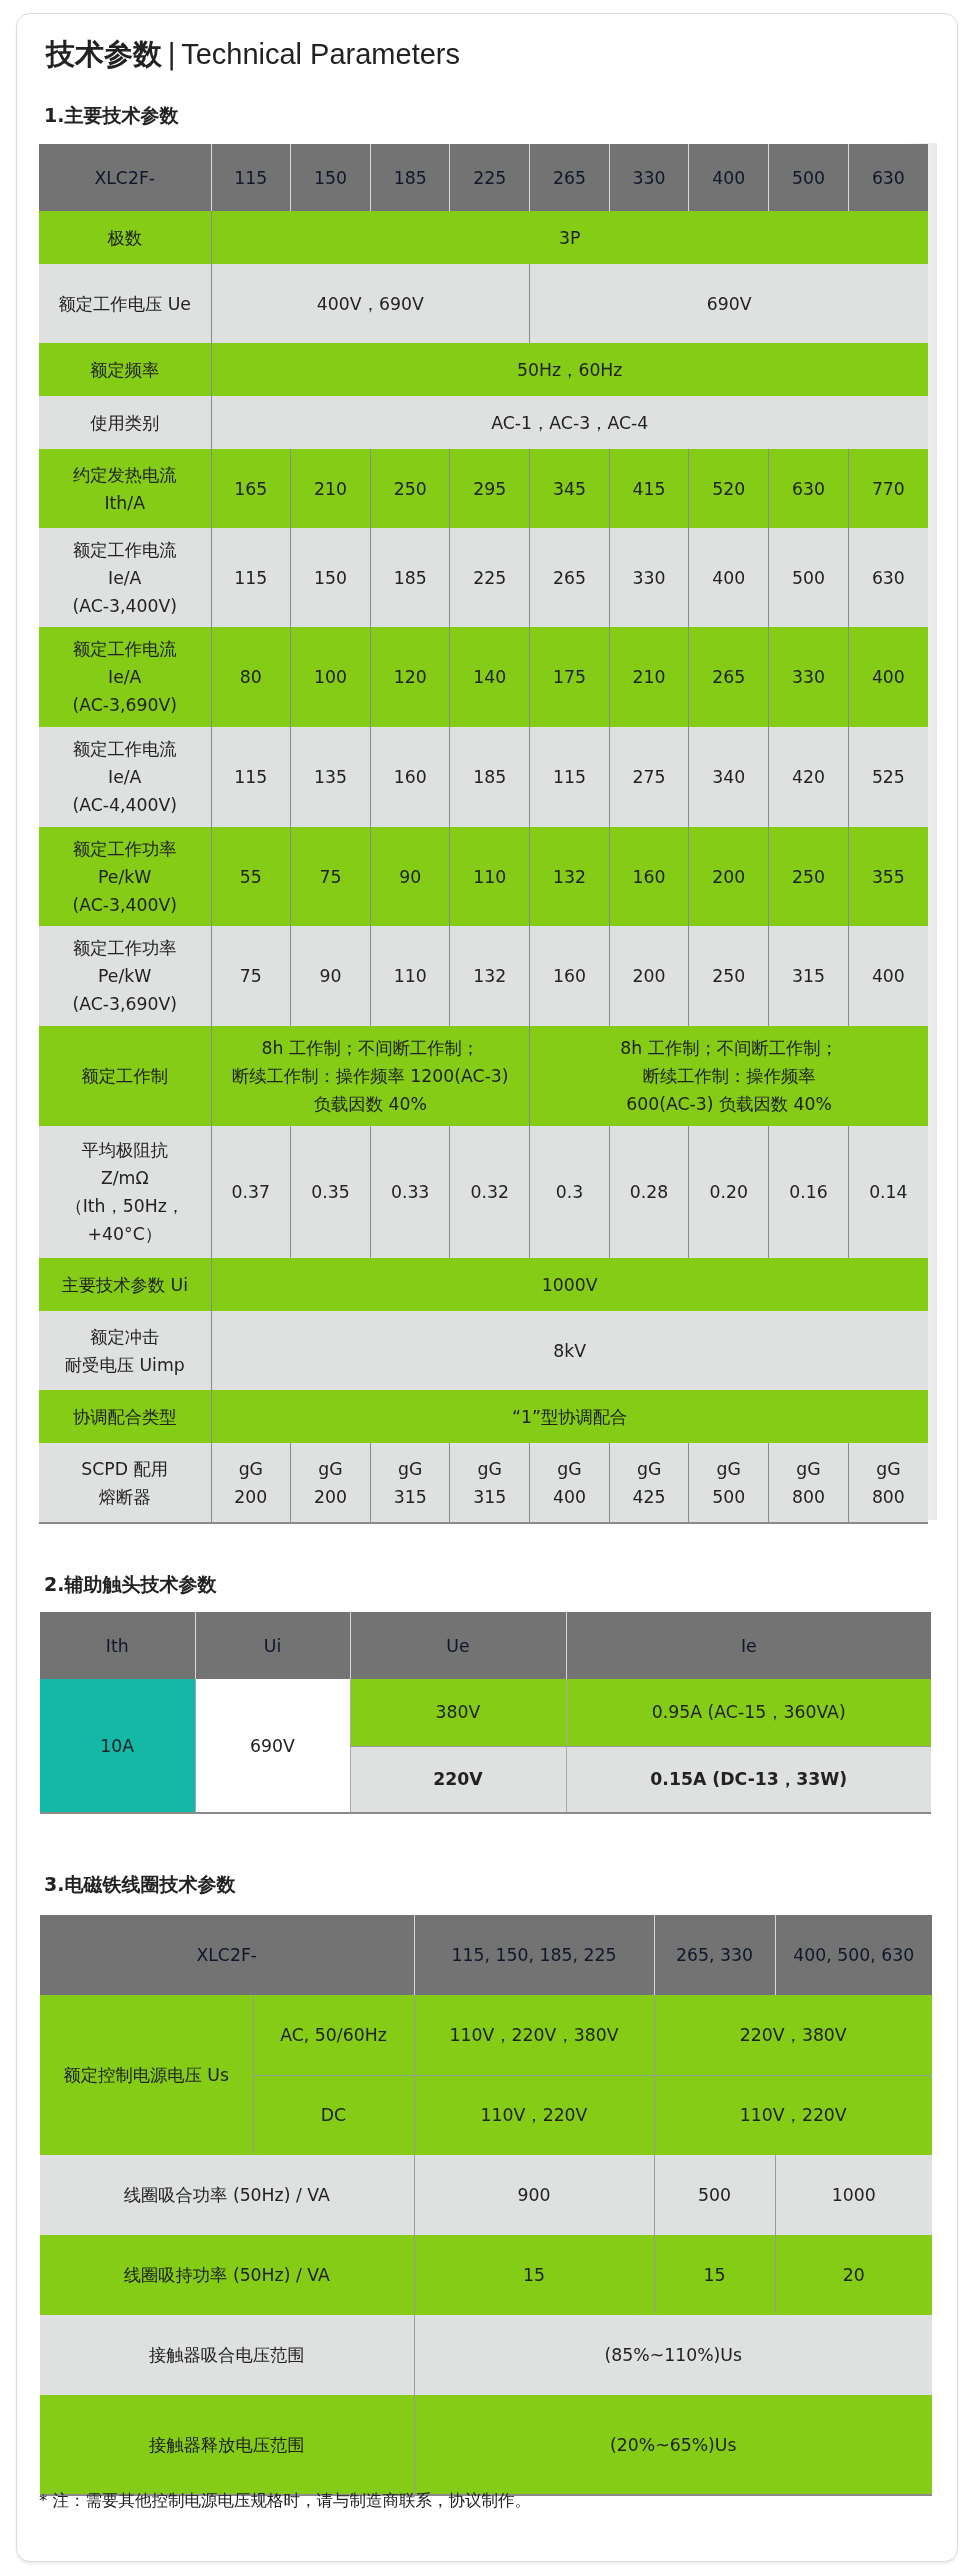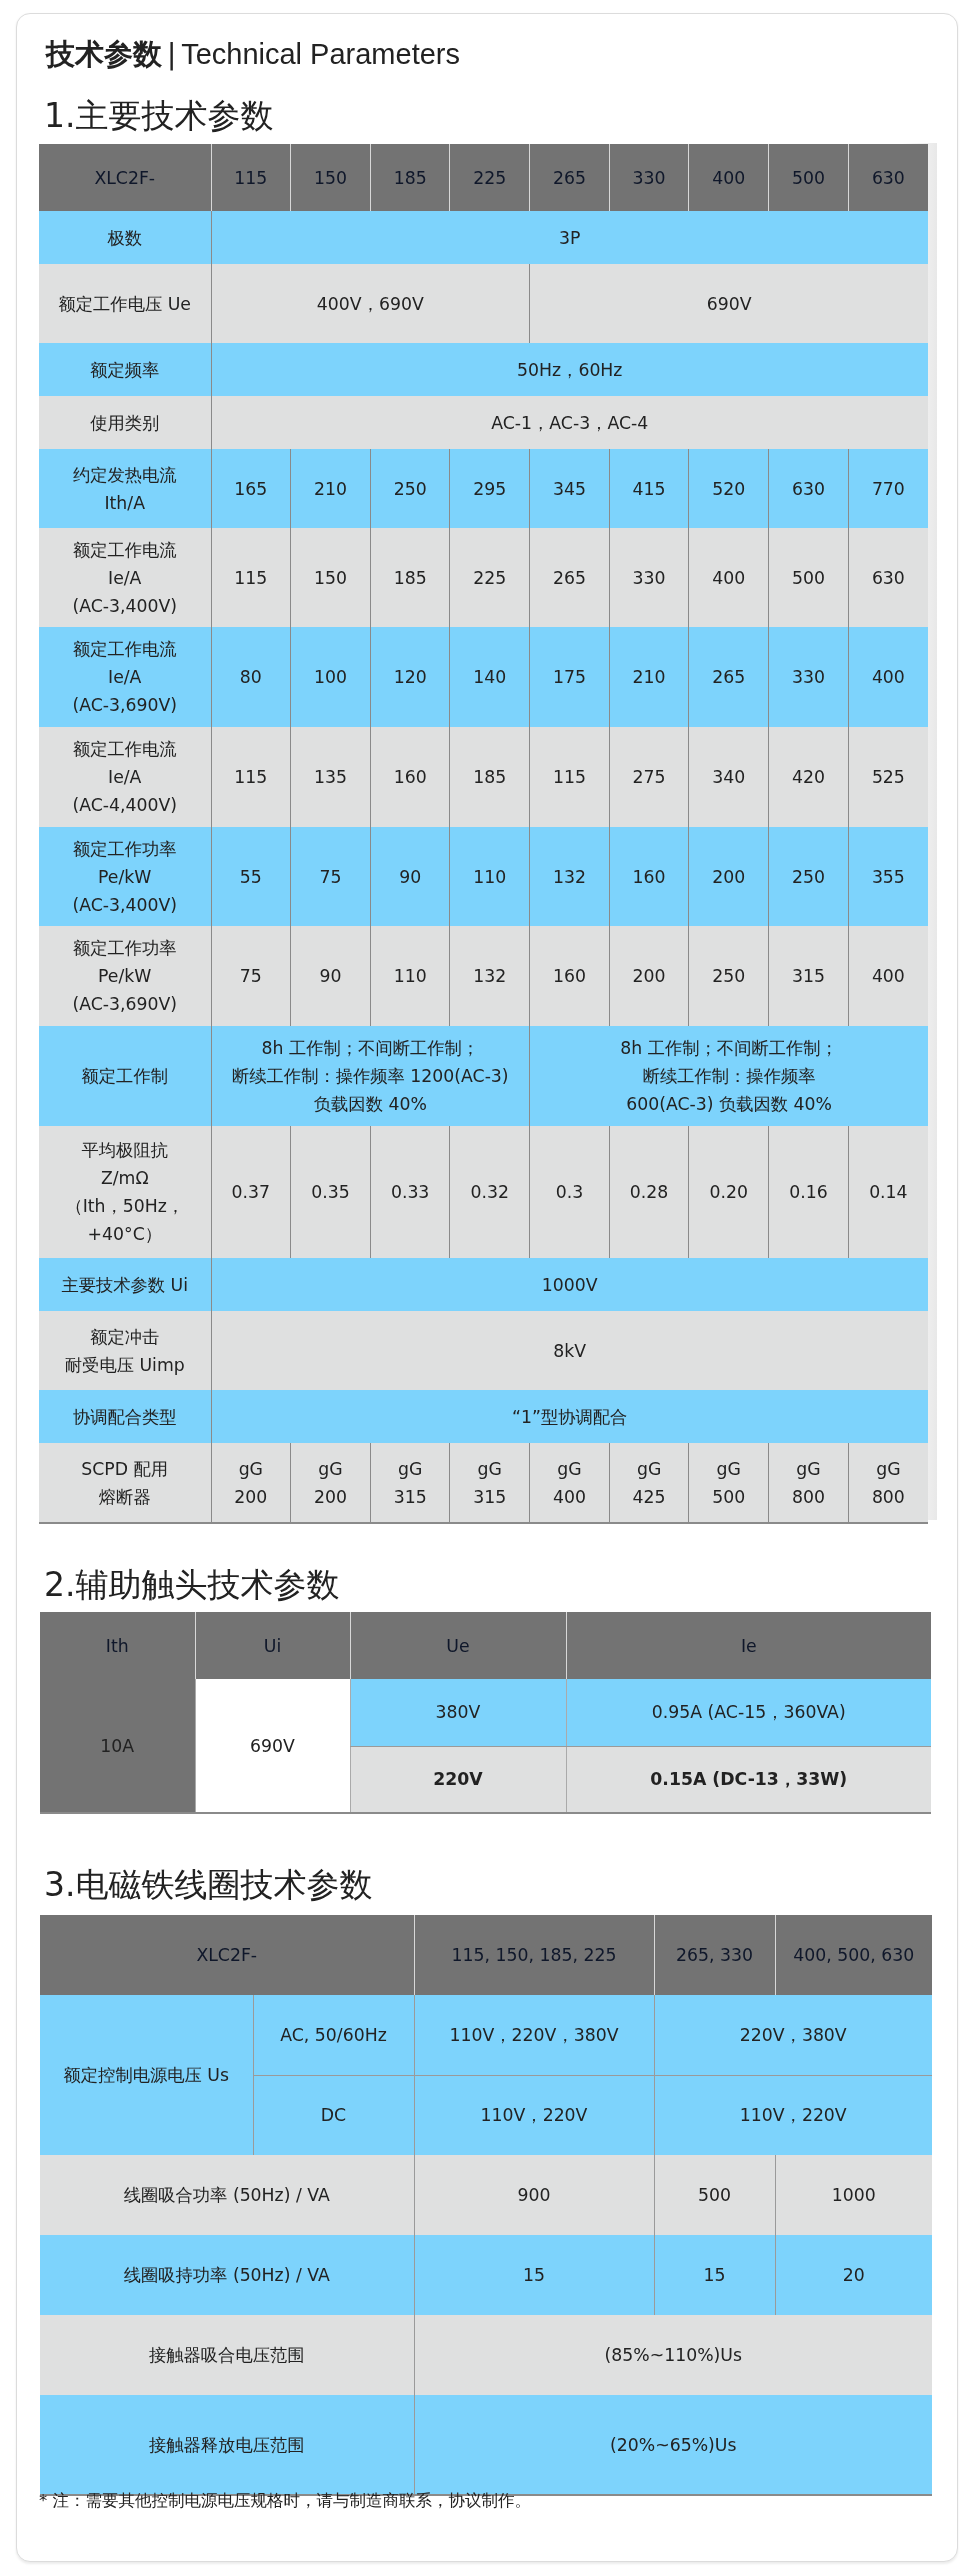--- a/index.html
+++ b/index.html
@@ -6,30 +6,30 @@
   body { width: 975px; height: 2576px; position: relative; font-family: "DejaVu Sans", "Liberation Sans", sans-serif; color: #222; }
   .card {
     position: absolute; left: 15.7px; top: 12.6px; width: 942px; height: 2549px;
     border: 1.6px solid #dcdcdc; border-radius: 14px; box-sizing: border-box; background: #fff;
     box-shadow: 0 1.6px 2.4px rgba(0,0,0,0.08);
   }
   .page-title { position: absolute; left: 46px; top: 33px; font-size: 29px; line-height: 42px; white-space: nowrap; }
   .page-title .cn { font-weight: bold; margin-top: 28px; }
   .page-title .sep { font-weight: normal; margin: 0 4.7px; }
   .page-title .en { font-weight: normal; font-family: "Liberation Sans", sans-serif; }
-  .section-title { position: absolute; left: 44px; font-size: 33px; line-height: 39px; font-weight: normal; white-space: nowrap; }
+  .section-title { position: absolute; left: 44px; font-size: 19px; line-height: 39px; font-weight: bold; white-space: nowrap; }
   .shade { position: absolute; left: 902px; top: 143px; width: 35px; height: 1377px;
     background: linear-gradient(to right, rgba(235,235,235,0) 0%, rgba(232,232,232,1) 100%); }
 
   table { border-collapse: collapse; position: absolute; table-layout: fixed; }
   td, th { text-align: center; vertical-align: middle; padding: 0; font-weight: normal; font-size: 17.3px; line-height: 28px; color: #222; }
   th { background: #737373; color: #0f172a; border-left: 1.6px solid #d8d8d8; margin-left: 12px; }
   th:first-child { border-left: none; }
   tr.g td { background: #dfe0e0; }
-  tr.w td { background: #7dd3fc; }
+  tr.w td { background: #84cc16; }
   td { border-left: 1.6px solid #8a8a8a; }
   td.lab { border-left: none; }
   .t1 { left: 39px; top: 144px; width: 889px; }
   .t1 tr.last td { border-bottom: 2.4px solid #8a8a8a; }
   .t2 { left: 40px; top: 1612px; width: 891px; }
   .t2 td { border-left: 1.6px solid #aaaaaa; }
   .t2 tr.r1 td.ue, .t2 tr.r1 td.ie { border-bottom: 1.6px solid #9a9a9a; }
   .t2 tr.r2 td { border-bottom: 2.4px solid #8a8a8a; font-weight: bold; }
   .t2 td.ith { border-left: none; border-bottom: 2.4px solid #8a8a8a; }
   .t2 td.ui { border-bottom: 2.4px solid #8a8a8a; }
@@ -222,21 +222,21 @@
       <col>
   </colgroup>
   <tbody>
       <tr style="height:67px">
     <th>Ith</th>
     <th>Ui</th>
     <th>Ue</th>
     <th>Ie</th>
   </tr>
   <tr class="w r1" style="height:67px">
-    <td class="ith" rowspan="2" style="background:#737373">10A</td>
+    <td class="ith" rowspan="2" style="background:#14b8a6">10A</td>
     <td class="ui" rowspan="2" style="background:#fff">690V</td>
     <td class="ue">380V</td>
     <td class="ie">0.95A (AC-15，360VA)</td>
   </tr>
   <tr class="g r2" style="height:67px">
     <td>220V</td>
     <td>0.15A (DC-13，33W)</td>
   </tr>
 </tbody>
   </table>

